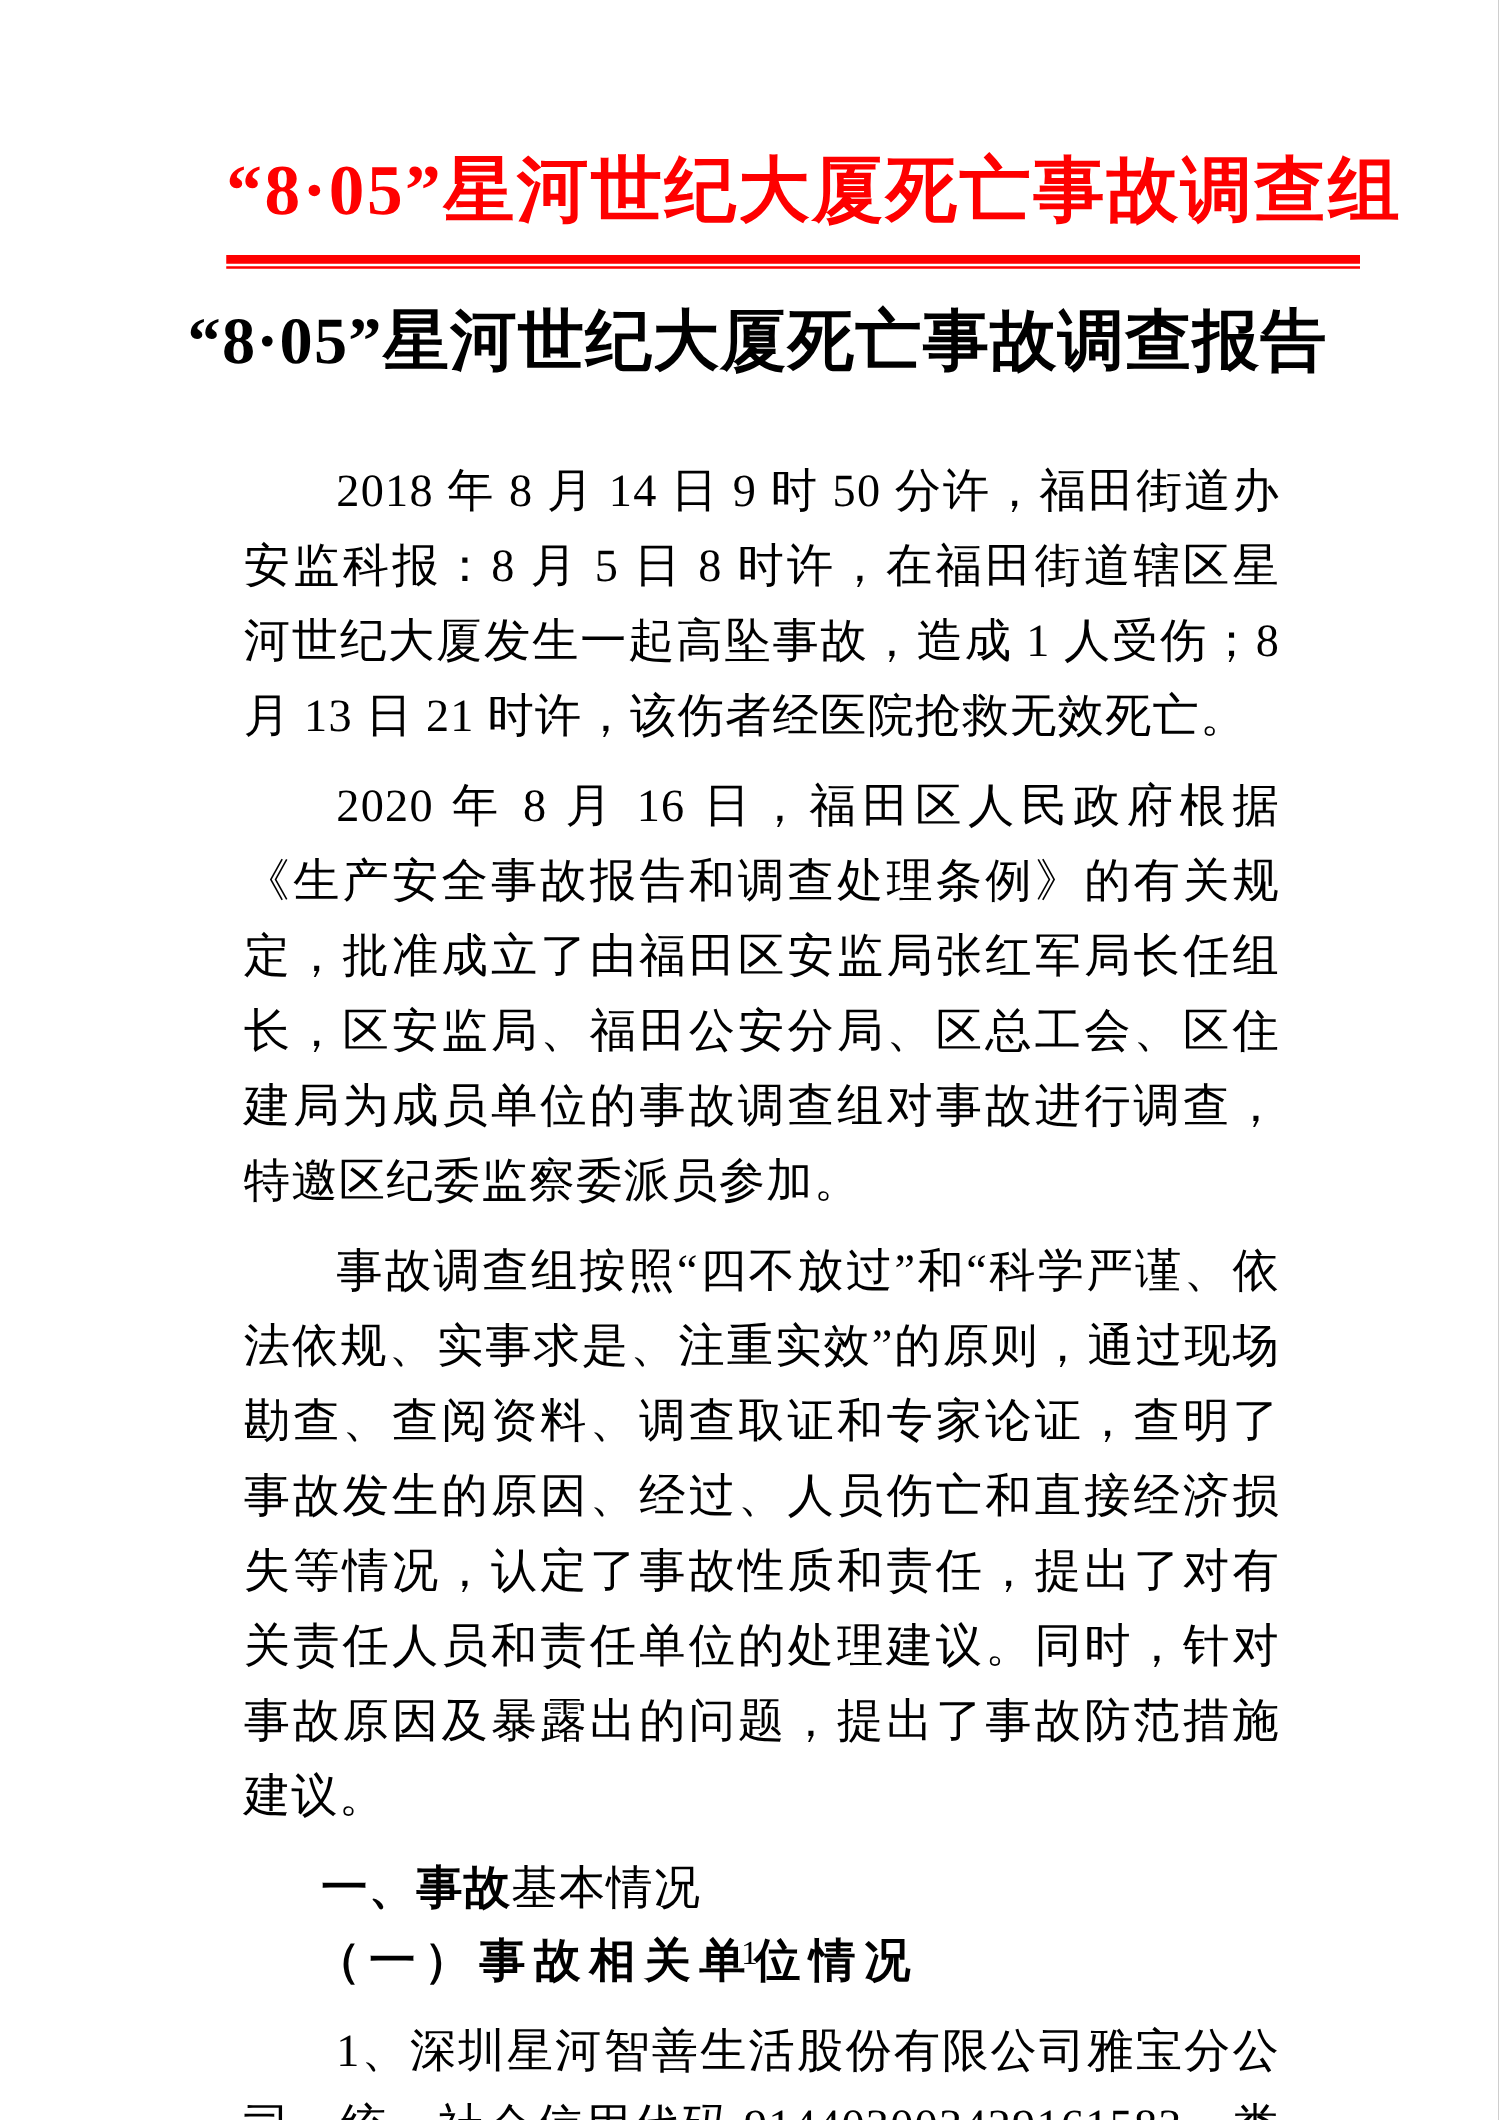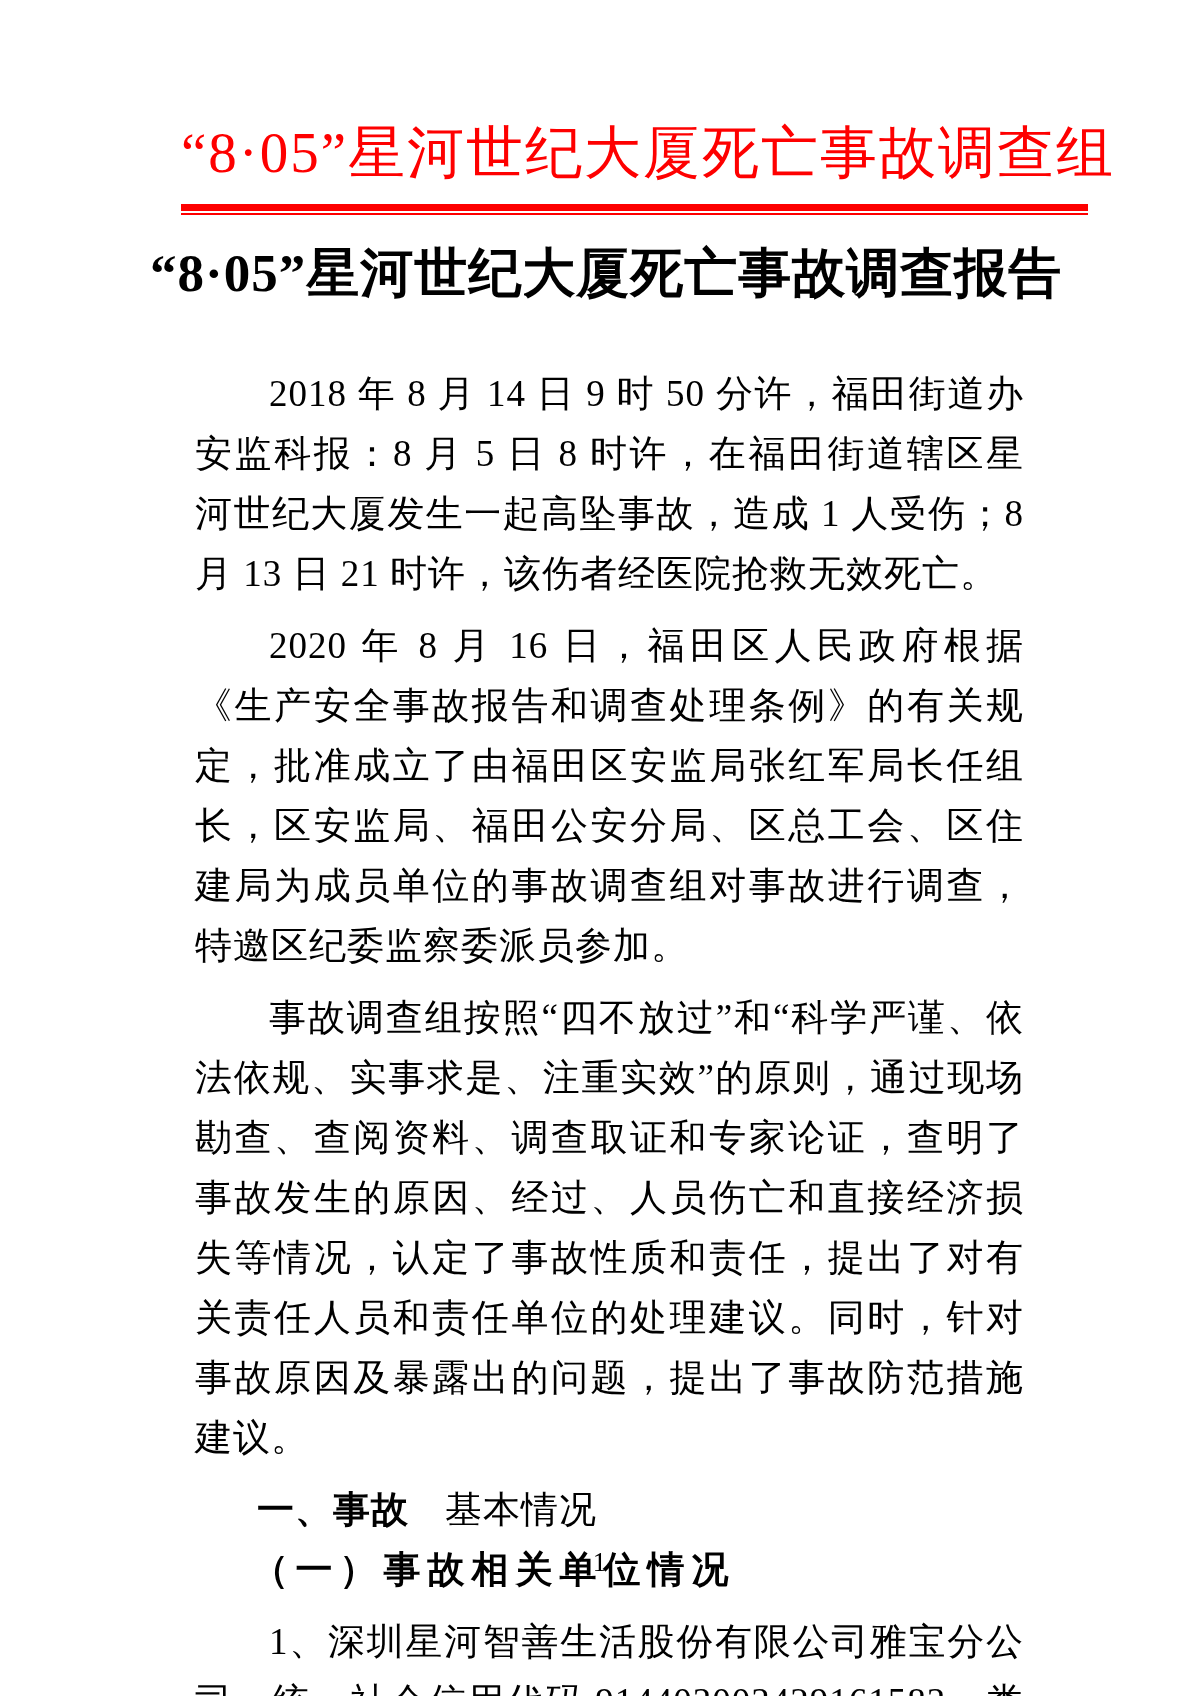--- a/index.html
+++ b/index.html
@@ -10,21 +10,21 @@
     background:#ffffff;
     overflow:hidden;
     color:#000;
     font-family:"Liberation Serif","DejaVu Serif",serif;
   }
   
   .banner {
     position:absolute; left:181px; top:106px; width:907px;
     text-align:center;
     color:#fe0000;
-    font-size:57px; font-weight:400;
+    font-size:57px; font-weight:700;
     letter-spacing:2px;
     line-height:94px;
     white-space:nowrap;
   }
   
   .red-rule {
     position:absolute; left:181px; top:204px; width:907px;
     height:2px;
     border-top:7px solid #fe0000;
     border-bottom:2px solid #fe0000;
@@ -54,21 +54,21 @@
   }
   .section-heading {
     margin:0;
     font-size:37px;
     line-height:60px;
     text-indent:2em;
     font-family:"Liberation Sans","DejaVu Sans",sans-serif;
     letter-spacing:1px;
   }
   .section-heading .strong-part { font-weight:900; }
-  .section-heading .rest-part   { font-weight:500;margin-left:36px; }
+  .section-heading .rest-part   { font-weight:500; }
   .subsection-heading {
     margin:0;
     font-size:37px;
     line-height:60px;
     text-indent:1.85em;
     font-weight:700;
     letter-spacing:7px;
   }
   .footer {
     position:absolute; left:0; top:1542px; width:1199px;

